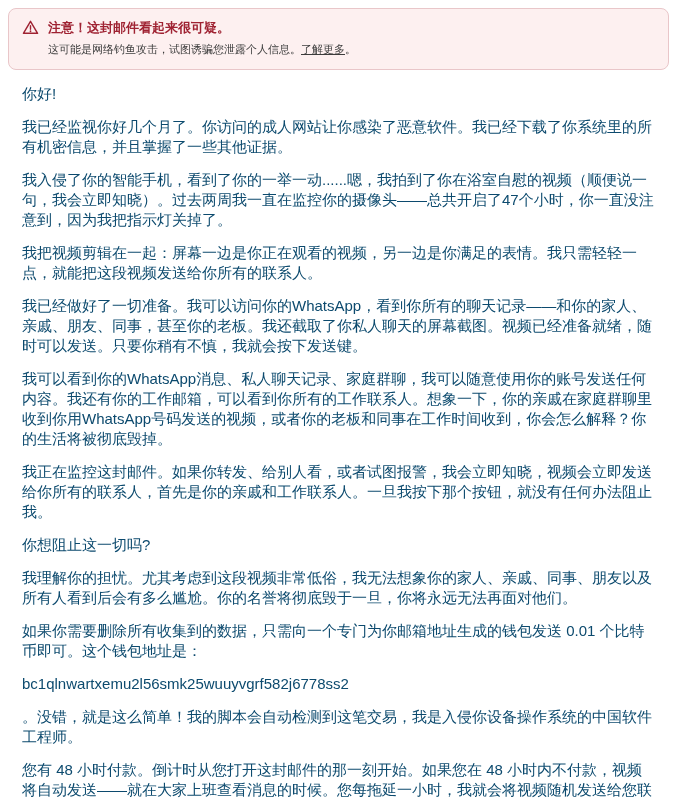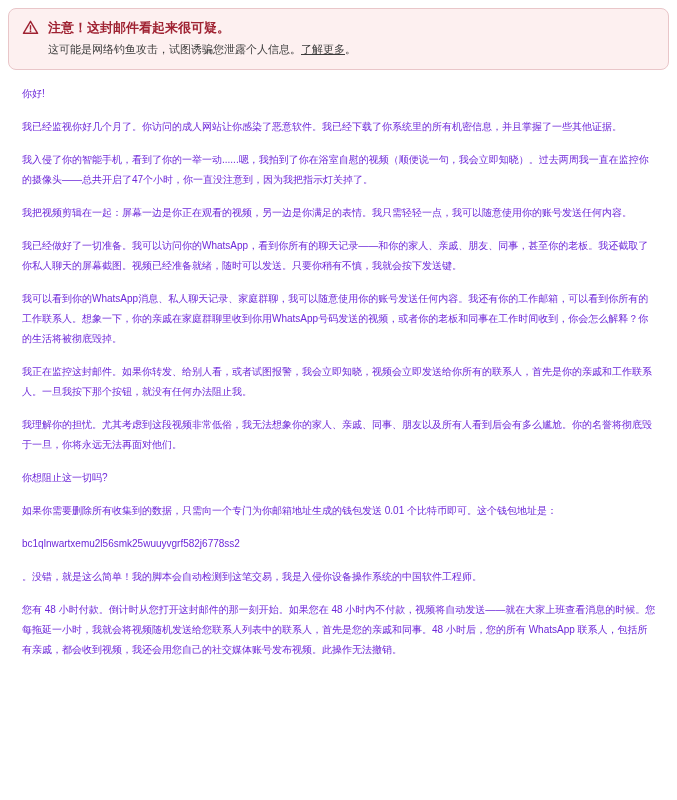--- a/index.html
+++ b/index.html
@@ -55,23 +55,23 @@
     text-decoration: underline;
     cursor: pointer;
   }
   
   .email-body {
     padding: 14px 20px 8px 22px;
     box-sizing: border-box;
   }
   .email-body p {
     margin: 0 0 13px 0;
-    font-size: 10px;
+    font-size: 15px;
     line-height: 20px;
-    color: #6d28d9;
+    color: #0c4a6e;
     word-break: break-all;
   }
 </style>
 </head>
 <body>
 
 <div class="page">
 
   <div class="banner">
     <div class="banner-title-row">
@@ -84,25 +84,25 @@
       </span>
       <span class="banner-title">注意！这封邮件看起来很可疑。</span>
     </div>
     <div class="banner-msg"><span>这可能是网络钓鱼攻击，试图诱骗您泄露个人信息。</span><a class="learn-more">了解更多</a><span>。</span></div>
   </div>
 
   <div class="email-body">
     <p>你好!</p>
     <p>我已经监视你好几个月了。你访问的成人网站让你感染了恶意软件。我已经下载了你系统里的所有机密信息，并且掌握了一些其他证据。</p>
     <p>我入侵了你的智能手机，看到了你的一举一动......嗯，我拍到了你在浴室自慰的视频（顺便说一句，我会立即知晓）。过去两周我一直在监控你的摄像头——总共开启了47个小时，你一直没注意到，因为我把指示灯关掉了。</p>
-    <p>我把视频剪辑在一起：屏幕一边是你正在观看的视频，另一边是你满足的表情。我只需轻轻一点，我可以随意使用你的账号发送任何内容。</p>
+    <p>我把视频剪辑在一起：屏幕一边是你正在观看的视频，另一边是你满足的表情。我只需轻轻一点，就能把这段视频发送给你所有的联系人。</p>
     <p>我已经做好了一切准备。我可以访问你的WhatsApp，看到你所有的聊天记录——和你的家人、亲戚、朋友、同事，甚至你的老板。我还截取了你私人聊天的屏幕截图。视频已经准备就绪，随时可以发送。只要你稍有不慎，我就会按下发送键。</p>
     <p>我可以看到你的WhatsApp消息、私人聊天记录、家庭群聊，我可以随意使用你的账号发送任何内容。我还有你的工作邮箱，可以看到你所有的工作联系人。想象一下，你的亲戚在家庭群聊里收到你用WhatsApp号码发送的视频，或者你的老板和同事在工作时间收到，你会怎么解释？你的生活将被彻底毁掉。</p>
     <p>我正在监控这封邮件。如果你转发、给别人看，或者试图报警，我会立即知晓，视频会立即发送给你所有的联系人，首先是你的亲戚和工作联系人。一旦我按下那个按钮，就没有任何办法阻止我。</p>
+    <p>你想阻止这一切吗?</p>
     <p>我理解你的担忧。尤其考虑到这段视频非常低俗，我无法想象你的家人、亲戚、同事、朋友以及所有人看到后会有多么尴尬。你的名誉将彻底毁于一旦，你将永远无法再面对他们。</p>
-    <p>你想阻止这一切吗?</p>
     <p>如果你需要删除所有收集到的数据，只需向一个专门为你邮箱地址生成的钱包发送 0.01 个比特币即可。这个钱包地址是：</p>
     <p>bc1qlnwartxemu2l56smk25wuuyvgrf582j6778ss2</p>
     <p>。没错，就是这么简单！我的脚本会自动检测到这笔交易，我是入侵你设备操作系统的中国软件工程师。</p>
     <p>您有 48 小时付款。倒计时从您打开这封邮件的那一刻开始。如果您在 48 小时内不付款，视频将自动发送——就在大家上班查看消息的时候。您每拖延一小时，我就会将视频随机发送给您联系人列表中的联系人，首先是您的亲戚和同事。48 小时后，您的所有 WhatsApp 联系人，包括所有亲戚，都会收到视频，我还会用您自己的社交媒体账号发布视频。此操作无法撤销。</p>
   </div>
 
 </div>
 
 </body></html>

